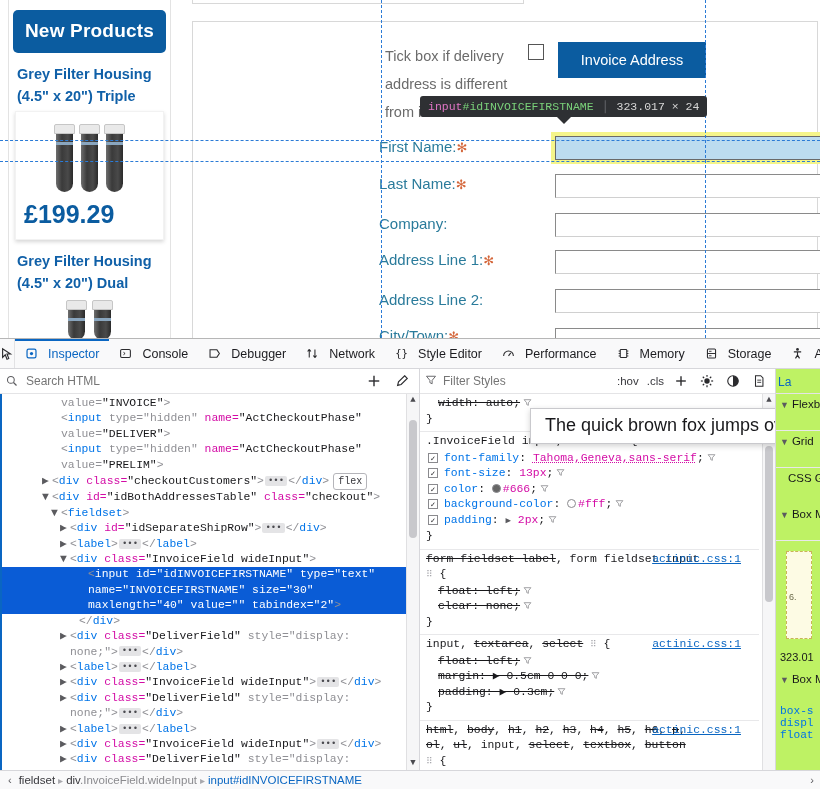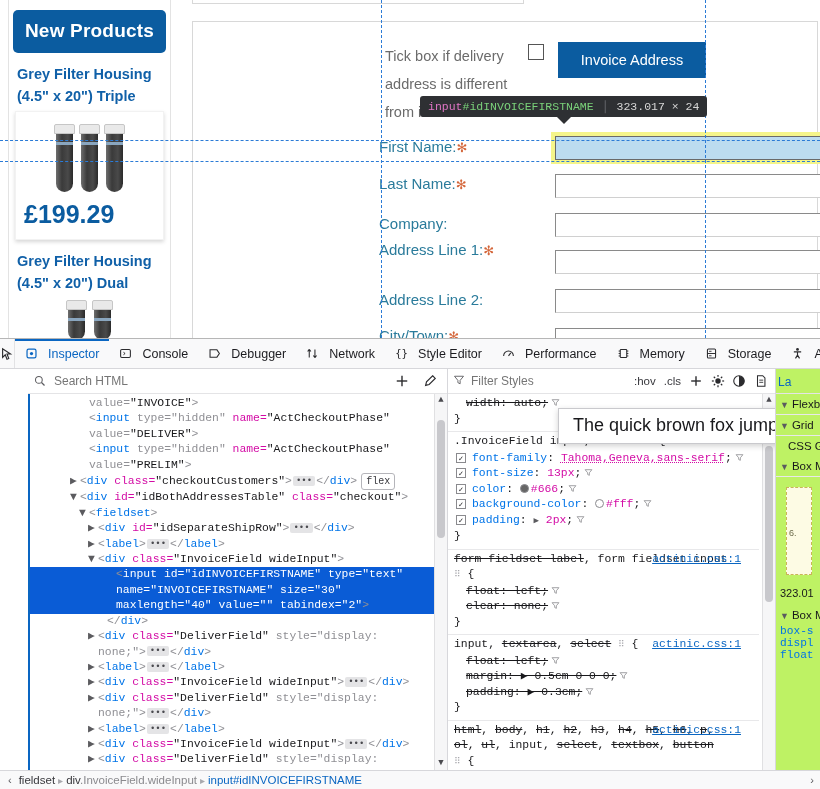--- a/index.html
+++ b/index.html
@@ -164,21 +164,21 @@
     content: ""; position: absolute; left: 0; right: 0; top: 0; height: 2px;
     background: #0a66c2;
   }
   .dt-tab svg { flex: 0 0 auto; }
 
   .dt-body { flex: 1; display: flex; min-height: 0; }
 
   
   .pane-markup {
     width: 420px; flex: 0 0 420px; display: flex; flex-direction: column;
-    border-right: 1px solid #d7d7db; min-height: 0; margin-left: 28px;
+    border-right: 1px solid #d7d7db; min-height: 0;
   }
   .search-row {
     height: 25px; flex: 0 0 25px; display: flex; align-items: center;
     border-bottom: 1px solid #e4e4e6; background: #fff; gap: 6px;
     padding: 0 6px;
   }
   .search-row .ico { color: #5b5b5f; display:flex; align-items:center;}
   .search-input {
     flex: 1; border: none; outline: none; font-size: 12px;
     color: #6a6a6e; background: transparent;
@@ -278,21 +278,21 @@
   .pane-side {
     width: 44px; flex: 0 0 44px; background: #bef264; overflow: hidden;
     font-size: 11.5px; color: #18181b; position: relative;
   }
   .side-tabrow {
     height: 25px; display:flex; align-items:center; border-bottom:1px solid #e4e4e6;
     padding-left:2px; gap:3px;
   }
   .side-tab { color:#0a66c2; font-size:12px; padding-top:2px;}
   .side-sec {
-    padding: 4px 2px 4px 4px; border-bottom: 1px solid #e8e8ea;
+    padding: 4px 2px 20px 4px; border-bottom: 1px solid #e8e8ea;
     white-space: nowrap; font-size: 11.5px; color: #18181b;
   }
   .side-sec .tw2 { color:#5b5b5f; font-size:9px; margin-right:3px;}
   .boxmodel-mini {
     margin: 10px 8px 6px 10px; height: 88px;
     border: 1px dashed #c9b458; background: #fdfbe4;
     position: relative; font-size: 9px; color: #6b6b4a;
   }
   .boxmodel-mini .lbl { position:absolute; left:2px; top:40px; }
   .side-dim { padding: 6px 4px; font-size: 11px; color: #18181b; white-space:nowrap;}
@@ -360,21 +360,21 @@
 
       <div class="fieldbox"></div>
 
       <div class="tick-label">Tick box if delivery address is different from invoice.</div>
       <div class="tick-box"></div>
       <div class="invoice-btn">Invoice Address</div>
 
       <div class="field-label" style="top:138px"><span>First Name:</span><span class="req">✻</span></div>
       <div class="field-label" style="top:175px"><span>Last Name:</span><span class="req">✻</span></div>
       <div class="field-label" style="top:215px"><span>Company:</span></div>
-      <div class="field-label" style="top:241px"><span>Address Line 1:</span><span class="req">✻</span></div>
+      <div class="field-label" style="top:251px"><span>Address Line 1:</span><span class="req">✻</span></div>
       <div class="field-label" style="top:291px"><span>Address Line 2:</span></div>
       <div class="field-label" style="top:327px"><span>City/Town:</span><span class="req">✻</span></div>
 
       <div class="field-input sel" style="top:136px"></div>
       <div class="field-input" style="top:174px"></div>
       <div class="field-input" style="top:213px"></div>
       <div class="field-input" style="top:250px"></div>
       <div class="field-input" style="top:289px"></div>
       <div class="field-input" style="top:328px"></div>
     </div>

